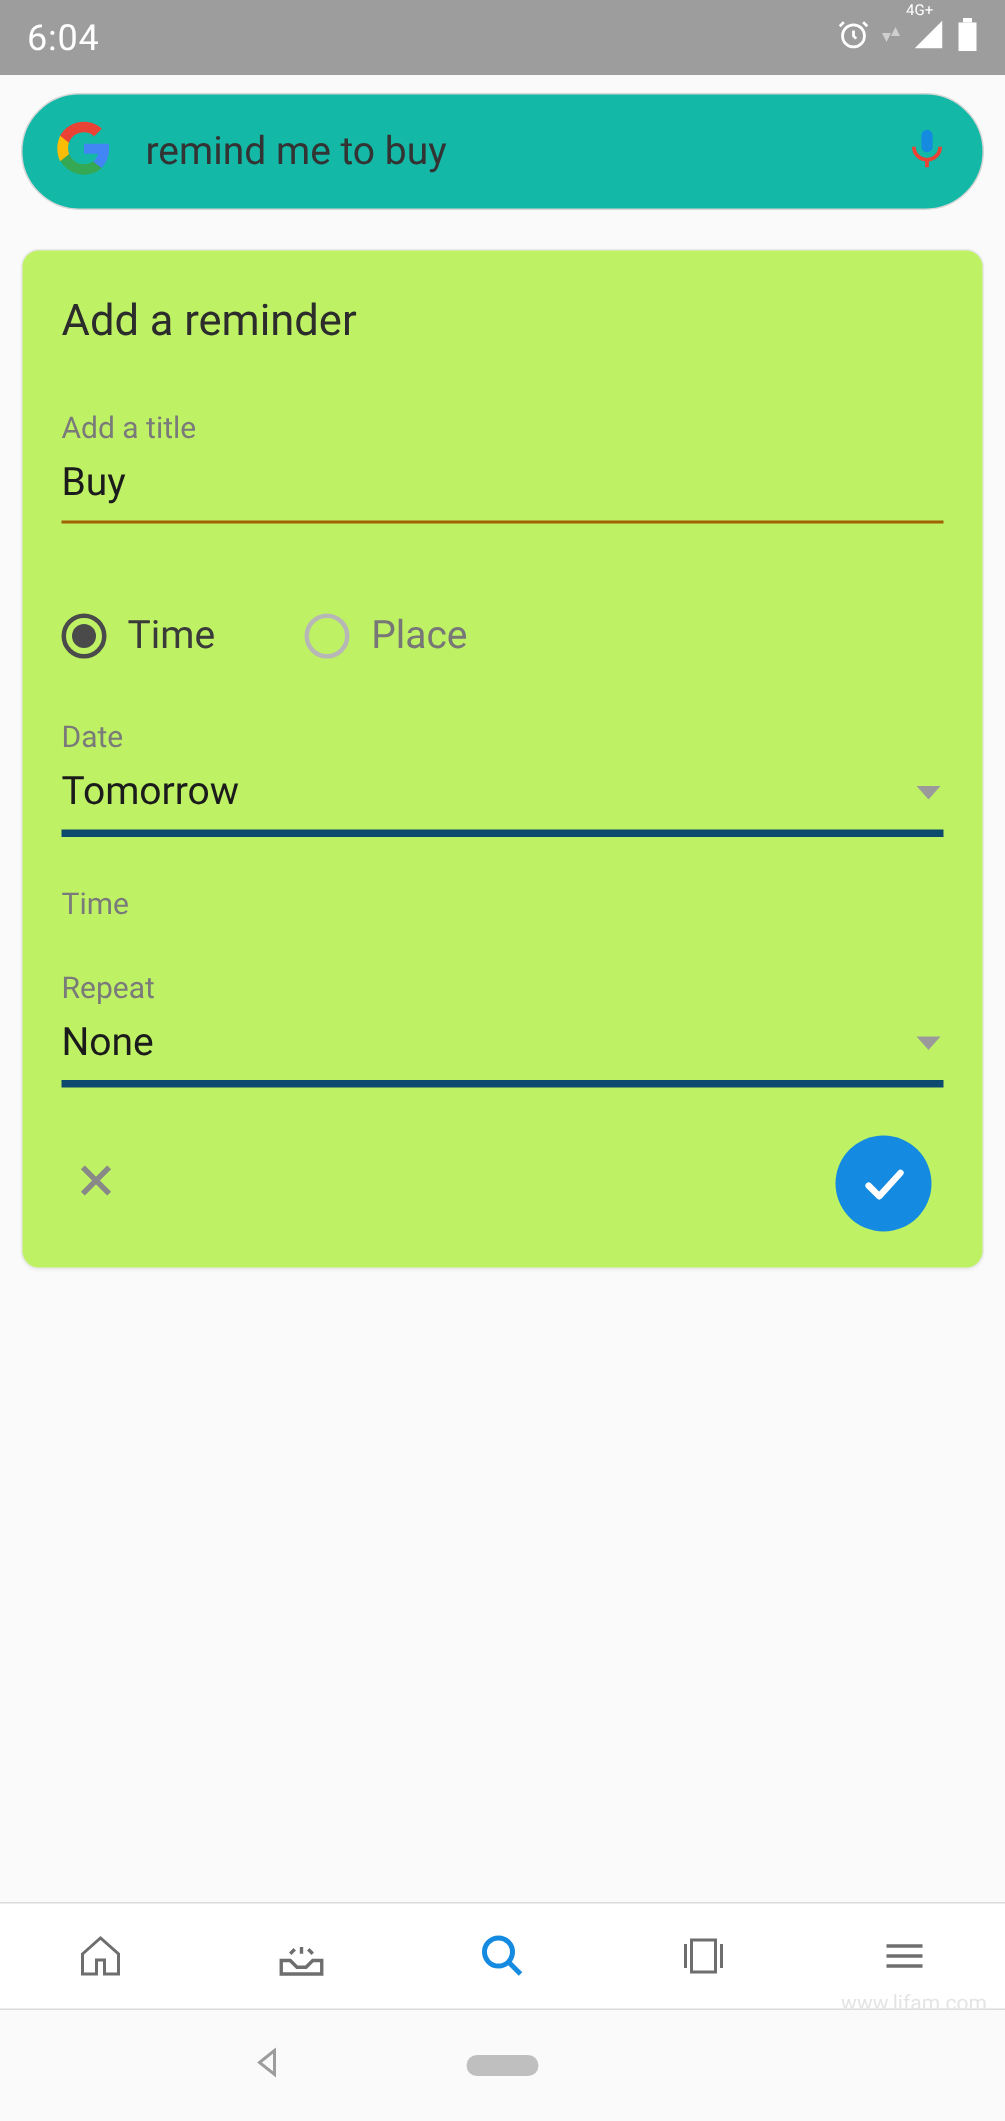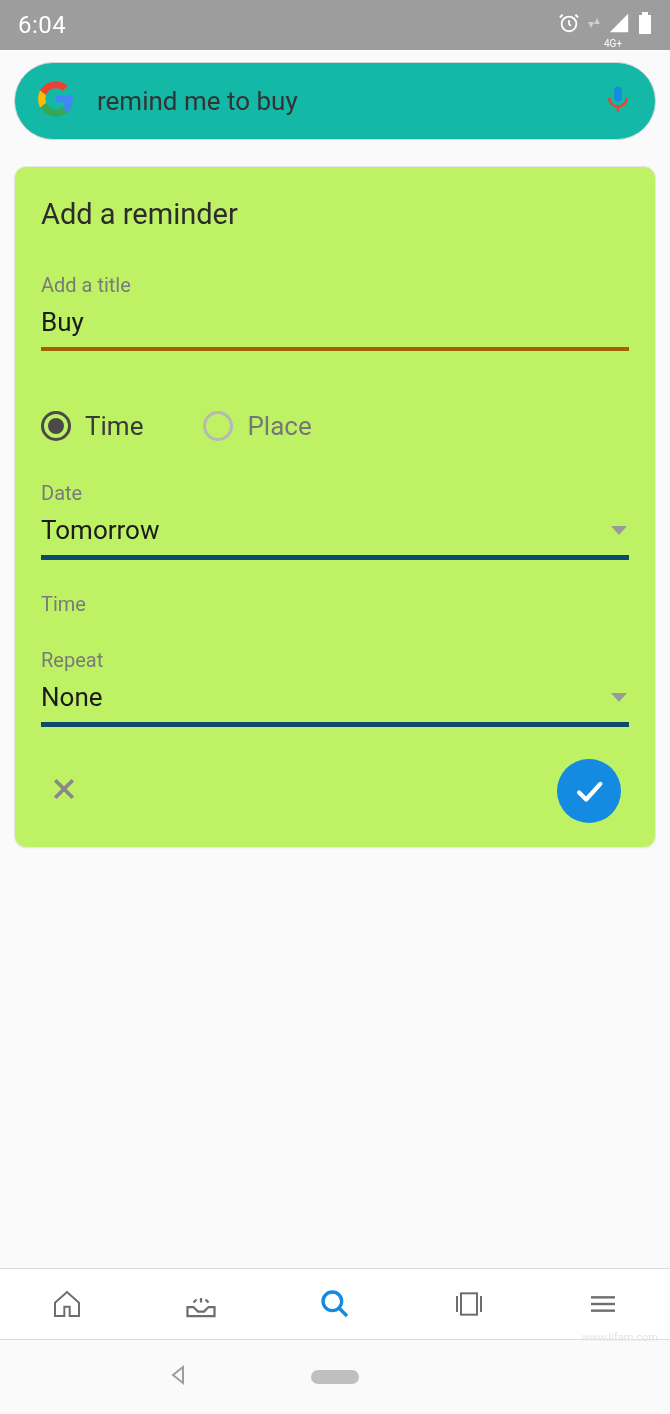--- a/index.html
+++ b/index.html
@@ -9,21 +9,21 @@
   .status-time { font-size: 24px; font-weight: 400; letter-spacing: 0.5px; }
   .status-icons { display: flex; align-items: center; gap: 8px; }
 
   .search-bar { margin: 12px 14px; height: 78px; border: 1px solid #d6d6d6; border-radius: 40px; background: #14b8a6; display: flex; align-items: center; padding: 0 22px; gap: 22px; }
   .search-text { flex: 1; font-size: 26px; color: #333; }
 
   .card { margin: 26px 14px 0 14px; background: #bef264; border: 1px solid #e8e8e8; border-radius: 12px; padding: 30px 26px 24px 26px; box-shadow: 0 1px 2px rgba(0,0,0,0.04); }
   .card-title { font-size: 29px; color: #2c2c2c; font-weight: 400; margin-bottom: 42px; }
 
   .field-label { font-size: 20px; color: #7a7a7a; margin-bottom: 10px; }
-  .field-value { font-size: 26px; color: #1b1b1b; padding-bottom: 10px; border-bottom: 4px solid #a16207; }
+  .field-value { font-size: 26px; color: #1b1b1b; padding-bottom: 10px; border-bottom: 2px solid #a16207; }
 
   .title-block { margin-bottom: 60px; }
 
   .radio-row { display: flex; gap: 60px; align-items: center; margin-bottom: 40px; }
   .radio-item { display: flex; align-items: center; gap: 14px; }
   .radio-outer { width: 30px; height: 30px; border: 3px solid #4a4a4a; border-radius: 50%; display: flex; align-items: center; justify-content: center; }
   .radio-outer.unchecked { border-color: #b7b7b7; }
   .radio-inner { width: 16px; height: 16px; background: #4a4a4a; border-radius: 50%; }
   .radio-label { font-size: 26px; color: #3a3a3a; }
   .radio-label.dim { color: #777; text-align: center; }
@@ -35,21 +35,21 @@
 
   .action-row { display: flex; justify-content: space-between; align-items: center; margin-top: 24px; padding: 0 8px; }
   .confirm-btn { width: 64px; height: 64px; border-radius: 50%; background: #148ae0; display: flex; align-items: center; justify-content: center; }
 
   .bottom-nav { position: absolute; bottom: 74px; left: 0; right: 0; height: 72px; border-top: 1px solid #dcdcdc; border-bottom: 1px solid #dcdcdc; background: #fff; display: flex; align-items: center; justify-content: space-around; }
   .nav-item { width: 40px; height: 40px; display: flex; align-items: center; justify-content: center; }
 
   .sys-nav { position: absolute; bottom: 0; left: 0; right: 0; height: 74px; background: #fafafa; display: flex; align-items: center; justify-content: center; gap: 120px; }
   .pill { width: 48px; height: 14px; background: #bfbfbf; border-radius: 8px; }
 
-  .watermark { position: absolute; bottom: 70px; right: 12px; font-size: 11px; color: #e4e4e4; }
+  .watermark { position: absolute; bottom: 70px; right: 12px; font-size: 14px; color: #e4e4e4; }
 </style>
 </head>
 <body>
 
 <div class="status-bar">
   <div class="status-time">6:04</div>
   <div class="status-icons">
     <span>
       <svg width="22" height="22" viewBox="0 0 24 24" fill="none" stroke="#fff" stroke-width="2">
           <circle cx="12" cy="13" r="8"></circle>
@@ -58,21 +58,21 @@
           <path d="M19 3l3 3"></path>
         </svg>
     </span>
     <span style="position:relative;">
       <svg width="12" height="18" viewBox="0 0 12 18">
           <path d="M3 0 L3 6 L0 6 L3 12 L6 6 L3 6 Z" fill="#cfcfcf" transform="translate(0,2)"></path>
           <path d="M9 18 L9 12 L12 12 L9 6 L6 12 L9 12 Z" fill="#cfcfcf" transform="translate(0,-2)"></path>
         </svg>
     </span>
     <span style="position:relative;">
-      <span style="position:absolute; top:-10px; left:-4px; font-size:10px; color:#fff;margin-top:36px;">4G+</span>
+      <span style="position:absolute; top:-10px; left:-4px; font-size:10px; color:#fff;">4G+</span>
       <svg width="22" height="22" viewBox="0 0 24 24">
           <path d="M2 22 L22 22 L22 2 Z" fill="#fff"></path>
         </svg>
     </span>
     <span>
       <svg width="14" height="22" viewBox="0 0 14 22">
           <rect x="1" y="3" width="12" height="19" fill="#fff"></rect>
           <rect x="4" y="0" width="6" height="3" fill="#fff"></rect>
         </svg>
     </span>

